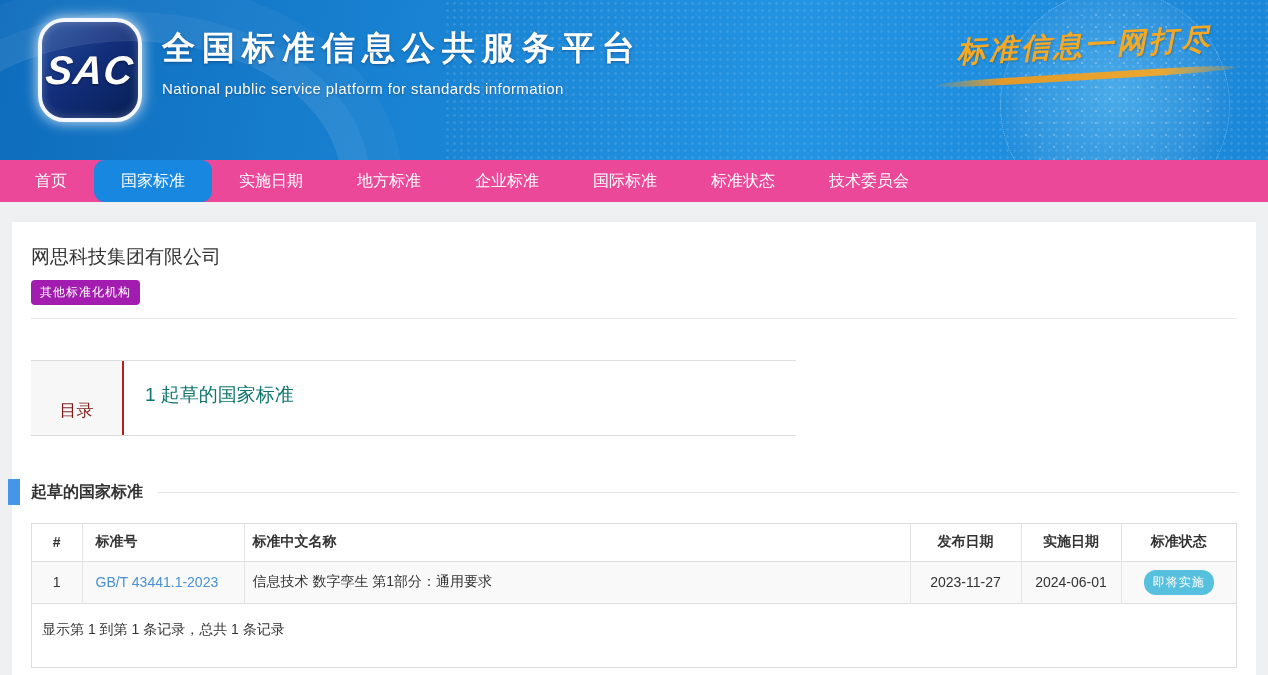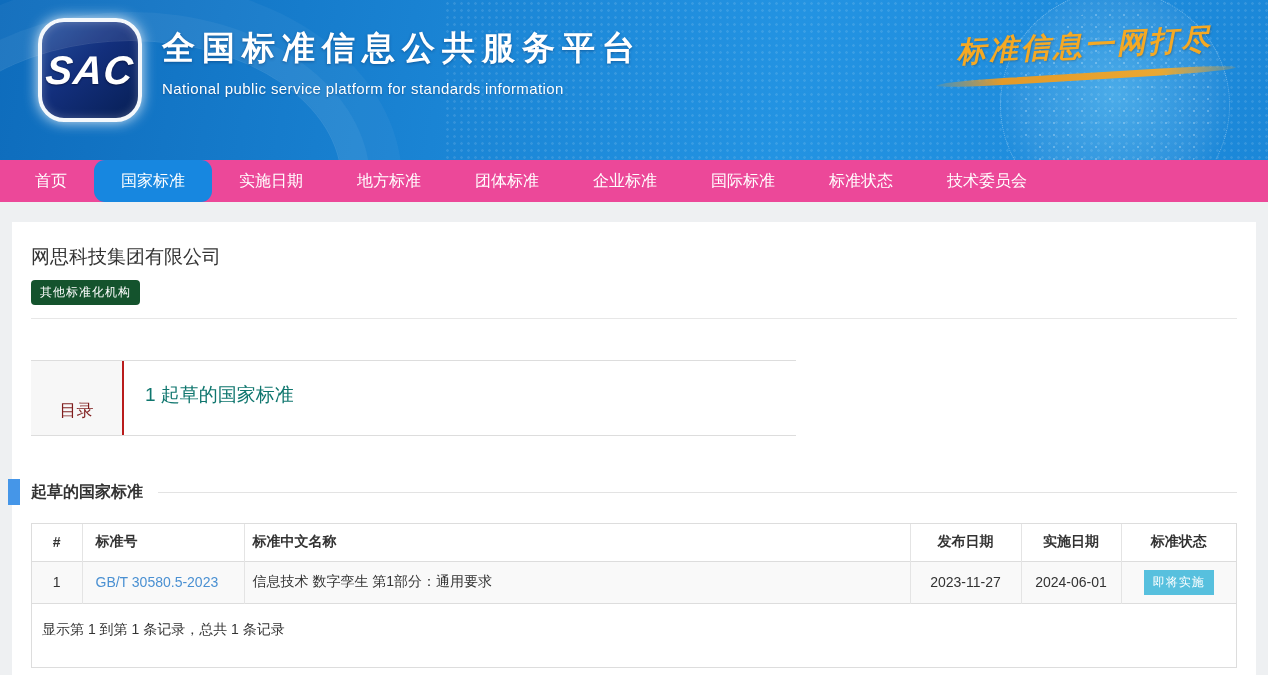--- a/index.html
+++ b/index.html
@@ -79,21 +79,21 @@
   .nav-item.active { background:#1787e0;border-radius:11px; }
 
   
   .body-gap { height:20px; background:#eef0f2; }
   .content-card {
     background:#fff; margin:0 12px 0 12px; min-height:453px; padding:22px 19px 0 19px;
     position:relative;
   }
   .company-name { font-size:19px; font-weight:normal; color:#333; }
   .company-badge {
-    display:inline-block; margin-top:10px; background:#14532d; color:#fff;
+    display:inline-block; margin-top:10px; background:#a21caf; color:#fff;
     font-size:12px; padding:4px 9px; border-radius:4px; letter-spacing:1px;
   }
   .divider { border-bottom:1px solid #e7e7e7; margin-top:13px; }
 
   .toc-box {
     margin-top:41px; width:765px; height:76px; display:flex;
     border-top:1px solid #ddd; border-bottom:1px solid #ddd;
   }
   .toc-label-cell {
     width:93px; background:#f7f7f7; border-right:2px solid #b91c1c;
@@ -116,21 +116,21 @@
   tbody tr { height:38px; background:#f9f9f9; border-top:1px solid #ddd; border-bottom:1px solid #ddd; }
   th { font-weight:bold; color:#333; text-align:left; }
   .col-idx { width:50px; text-align:center; }
   .col-no { width:162px; padding-left:13px; }
   .col-date1 { width:111px; text-align:center; }
   .col-date2 { width:100px; text-align:center; }
   .col-status { width:115px; text-align:center; }
   .std-link { color:#4a90d2; text-decoration:none; }
   .status-badge {
     display:inline-block; background:#57c0de; color:#fff; font-size:12px;
-    padding:4px 9px; border-radius:0; letter-spacing:1px;
+    padding:4px 9px; border-radius:12px; letter-spacing:1px;
   }
   .table-summary { padding:17px 10px 28px; font-size:14px; color:#333; }
 </style>
 </head>
 <body>
 
 <div class="page">
 
   <header class="site-header">
     <div class="globe"></div>
@@ -145,21 +145,20 @@
       <div class="slogan-text">标准信息一网打尽</div>
       <div class="slogan-brush"></div>
     </div>
   </header>
 
   <nav class="nav">
     <a class="nav-item" href="#">首页</a>
     <a class="nav-item active" href="#">国家标准</a>
     <a class="nav-item" href="#">实施日期</a>
     <a class="nav-item" href="#">地方标准</a>
-    <a class="nav-item" href="#">团体标准</a>
     <a class="nav-item" href="#">企业标准</a>
     <a class="nav-item" href="#">国际标准</a>
     <a class="nav-item" href="#">标准状态</a>
     <a class="nav-item" href="#">技术委员会</a>
   </nav>
 
   <div class="body-gap"></div>
 
   <main class="content-card">
 
@@ -189,21 +188,21 @@
             <th>标准中文名称</th>
             <th class="col-date1">发布日期</th>
             <th class="col-date2">实施日期</th>
             <th class="col-status">标准状态</th>
           </tr>
         </thead>
         <tbody>
           <tr>
             <td class="col-idx">1</td>
             <td class="col-no">
-              <a class="std-link" href="#">GB/T 30580.5-2023</a>
+              <a class="std-link" href="#">GB/T 43441.1-2023</a>
             </td>
             <td>信息技术 数字孪生 第1部分：通用要求</td>
             <td class="col-date1">2023-11-27</td>
             <td class="col-date2">2024-06-01</td>
             <td class="col-status">
               <span class="status-badge">即将实施</span>
             </td>
           </tr>
         </tbody>
       </table>

